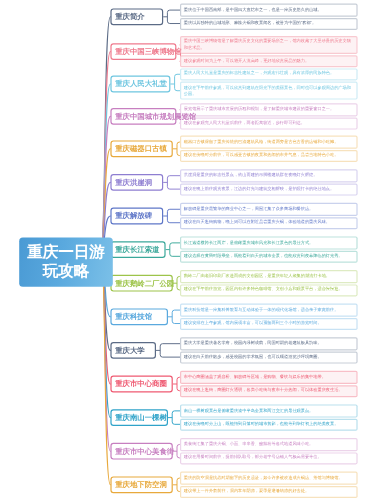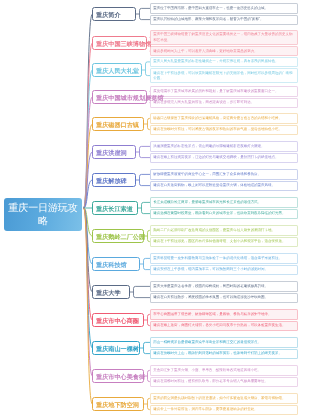--- a/index.html
+++ b/index.html
@@ -23,30 +23,30 @@
     position: absolute;
     left: 0;
     top: 0;
     width: 300px;
     height: 420px;
     pointer-events: none;
   }
   
   .root-node {
     position: absolute;
-    left: 4px;
+    left: 16px;
     top: 198px;
     width: 78px;
     box-sizing: border-box;
     padding: 4px 3px;
     border-radius: 3px;
     background: linear-gradient(100deg, #4a9ad4 0%, #5aa9de 45%, #7bc0e8 100%);
     color: #ffffff;
-    font-size: 10px;
-    font-weight: normal;
+    font-size: 13px;
+    font-weight: bold;
     line-height: 1.25;
     text-align: center;
     letter-spacing: -0.1px;
     z-index: 5;
   }
   .branch-node {
     position: absolute;
     box-sizing: border-box;
     border: 1px solid #888;
     border-radius: 2.5px;

